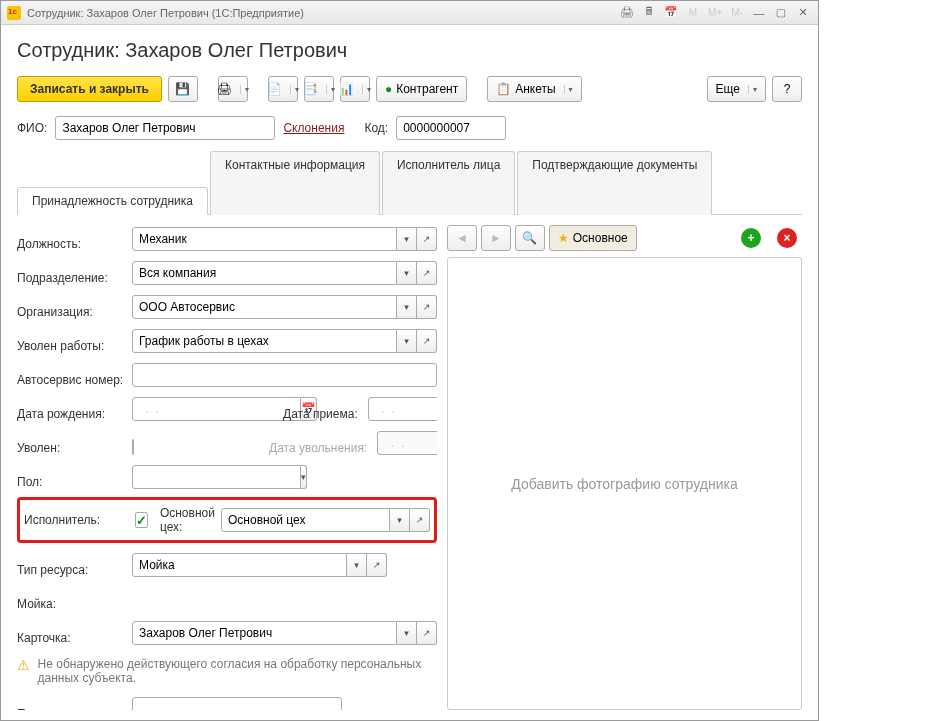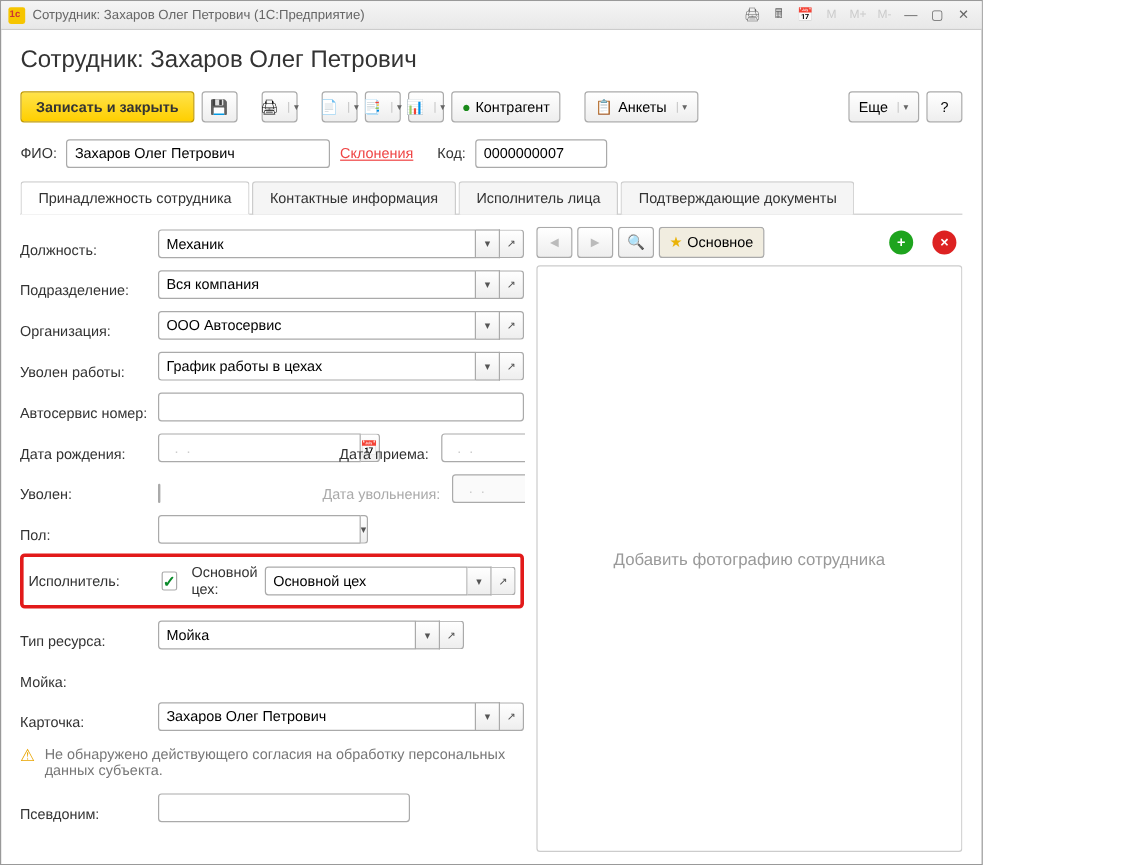--- a/index.html
+++ b/index.html
@@ -14,24 +14,24 @@
   .content { padding: 10px 16px; flex: 1; display: flex; flex-direction: column; overflow: hidden; }
   h1 { font-size: 20px; font-weight: normal; margin: 4px 0 14px; color: #333; }
   .toolbar { display: flex; gap: 6px; align-items: center; margin-bottom: 14px; }
   .btn { height: 26px; border: 1px solid #aaa; background: linear-gradient(#fff,#eee); border-radius: 3px; display: inline-flex; align-items: center; padding: 0 8px; cursor: pointer; font-size: 12px; gap: 4px; }
   .btn.yellow { background: linear-gradient(#ffe34a,#ffcf00); border-color: #c29b00; font-weight: bold; color: #333; padding: 0 12px; }
   .btn.icon-only { width: 30px; padding: 0; justify-content: center; }
   .btn .dd { border-left: 1px solid #ccc; margin-left: 4px; padding-left: 4px; font-size: 8px; color: #666; }
   .row { display: flex; align-items: center; gap: 8px; margin-bottom: 10px; }
   .label { color: #333; }
   .input { height: 24px; border: 1px solid #aaa; border-radius: 3px; padding: 0 6px; font-size: 12px; background: #fff; }
-  .link { color: #ef4444; text-decoration: underline; cursor: pointer; }
+  .link { color: #7f1d1d; text-decoration: underline; cursor: pointer; }
   .tabs { display: flex; border-bottom: 1px solid #ccc; }
   .tab { padding: 6px 14px; border: 1px solid #ccc; border-bottom: none; background: #f5f5f5; margin-right: 2px; border-radius: 3px 3px 0 0; cursor: pointer; position: relative; top: 1px; }
-  .tab.active { background: #fff; border-bottom: 1px solid #fff; }
+  .tab.active { background: #fff; border-bottom: 1px solid #fff; margin-top: 36px; }
   .main-area { display: flex; gap: 10px; flex: 1; margin-top: 10px; overflow: hidden; }
   .form-col { flex: 1; overflow-y: auto; }
   .photo-col { width: 355px; display: flex; flex-direction: column; }
   .photo-toolbar { display: flex; gap: 4px; margin-bottom: 6px; align-items: center; }
   .photo-box { flex: 1; border: 1px solid #ccc; border-radius: 3px; display: flex; align-items: center; justify-content: center; color: #999; font-size: 14px; }
   .form-row { display: flex; align-items: flex-end; margin-bottom: 8px; min-height: 26px; }
   .form-label { width: 115px; color: #333; flex-shrink: 0; }
   .form-label.dim { color: #aaa; }
   .combo { display: flex; flex: 1; }
   .combo input { flex: 1; border: 1px solid #aaa; border-radius: 3px 0 0 3px; height: 24px; padding: 0 6px; font-size: 12px; }

